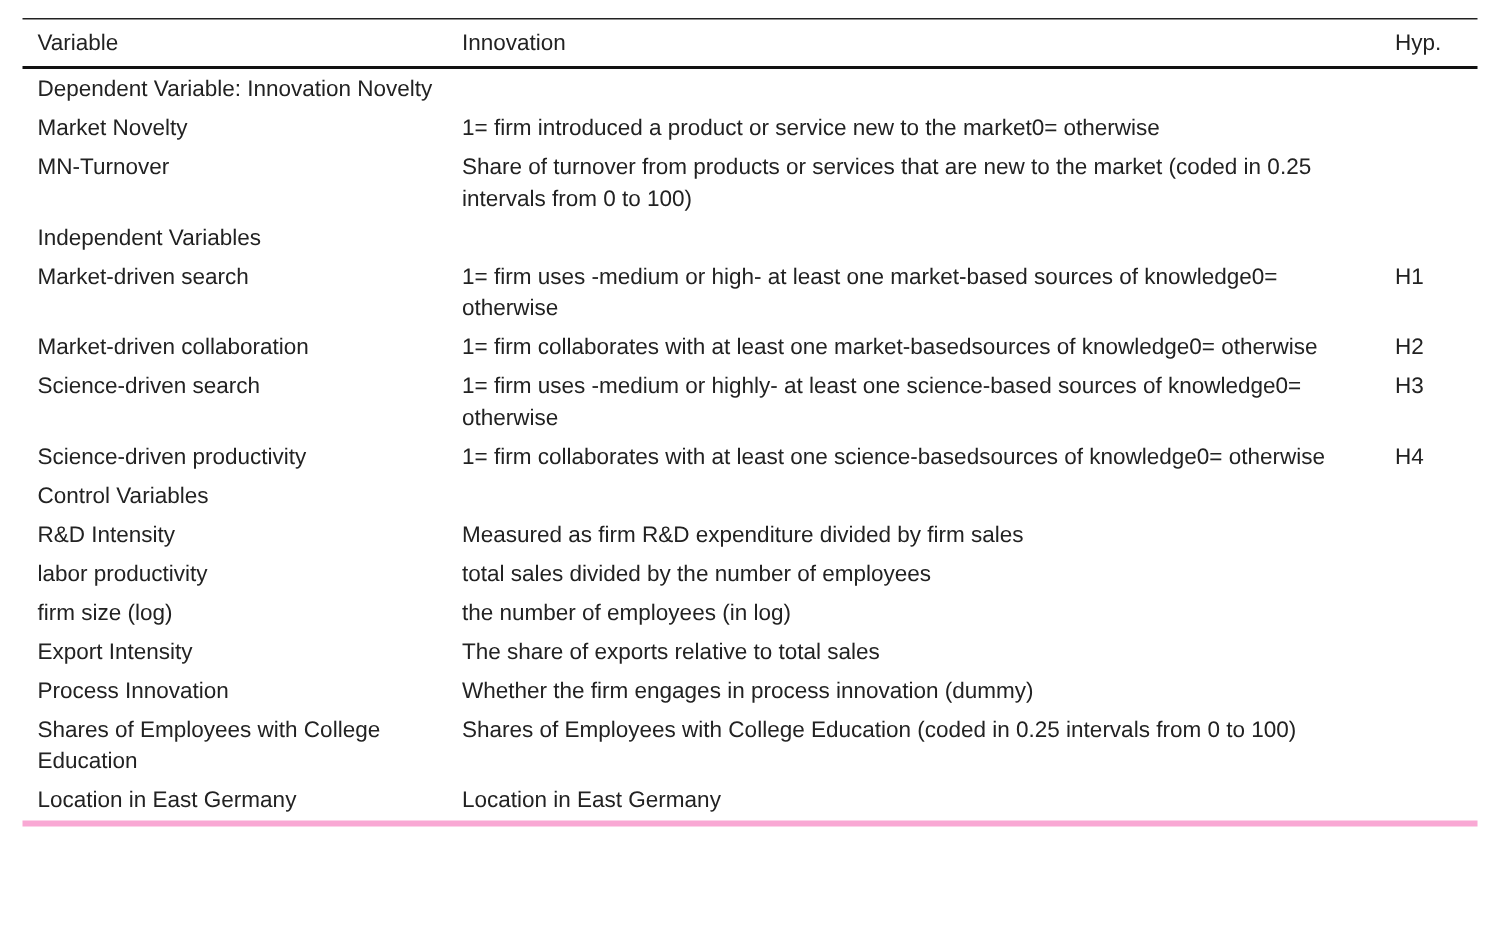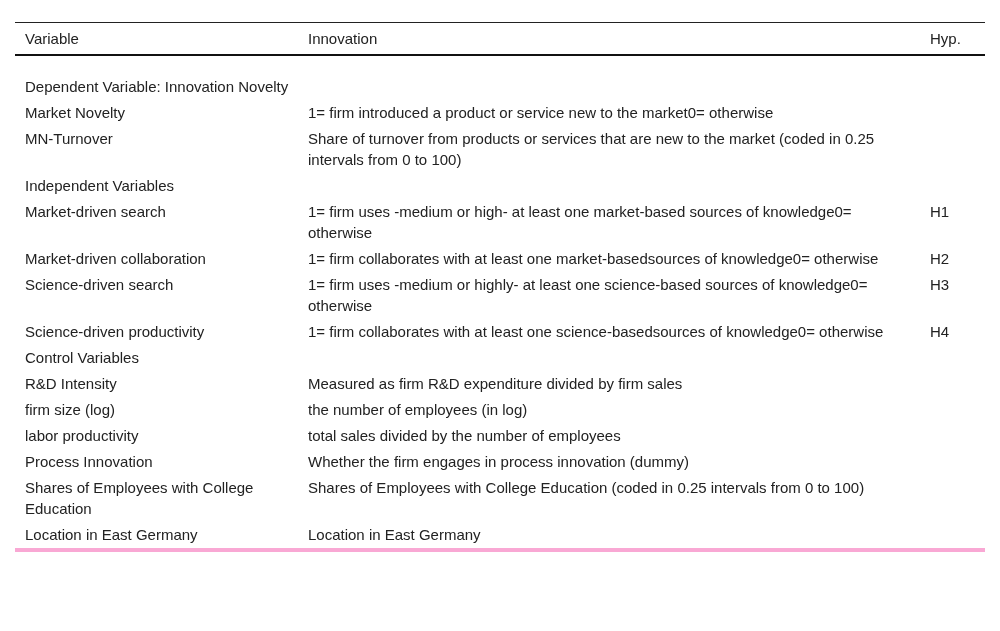--- a/index.html
+++ b/index.html
@@ -12,21 +12,21 @@
       height: 631px;
       position: relative;
       overflow: hidden;
       font-family: "Liberation Sans", sans-serif;
       font-size: 15px;
       color: #222222;
     }
     .table-wrap {
       position: absolute;
       left: 15px;
-      top: 22px;
+      top: 12px;
       width: 970px;
     }
     table {
       width: 970px;
       border-collapse: collapse;
       table-layout: fixed;
     }
     col.c1 { width: 283px; }
     col.c2 { width: 622px; }
     col.c3 { width: 65px; }
@@ -40,21 +40,21 @@
       padding: 7px 10px 6px 10px;
       line-height: 18px;
       vertical-align: top;
     }
     tbody td {
       padding: 2px 10px 3px 10px;
       line-height: 21px;
       vertical-align: top;
     }
     tbody tr.first td {
-      padding-top: 20px;
+      padding-top: 3px;
     }
     tbody tr.last {
       border-bottom: 4px solid #f9a8d4;
     }
     td.section {
       padding-left: 10px;
     }
   </style>
 </head>
 <body>
@@ -112,27 +112,32 @@
       </tr>
       <tr>
         <td colspan="3" class="section">Control Variables</td>
       </tr>
       <tr>
         <td>R&amp;D Intensity</td>
         <td>Measured as firm R&amp;D expenditure divided by firm sales</td>
         <td></td>
       </tr>
       <tr>
+        <td>labor productivity</td>
+        <td>total sales divided by the number of employees</td>
+        <td></td>
+      </tr>
+      <tr>
         <td>firm size (log)</td>
         <td>the number of employees (in log)</td>
         <td></td>
       </tr>
       <tr>
-        <td>labor productivity</td>
-        <td>total sales divided by the number of employees</td>
+        <td>Export Intensity</td>
+        <td>The share of exports relative to total sales</td>
         <td></td>
       </tr>
       <tr>
         <td>Process Innovation</td>
         <td>Whether the firm engages in process innovation (dummy)</td>
         <td></td>
       </tr>
       <tr>
         <td>Shares of Employees with College Education</td>
         <td>Shares of Employees with College Education (coded in 0.25 intervals from 0 to 100)</td>

